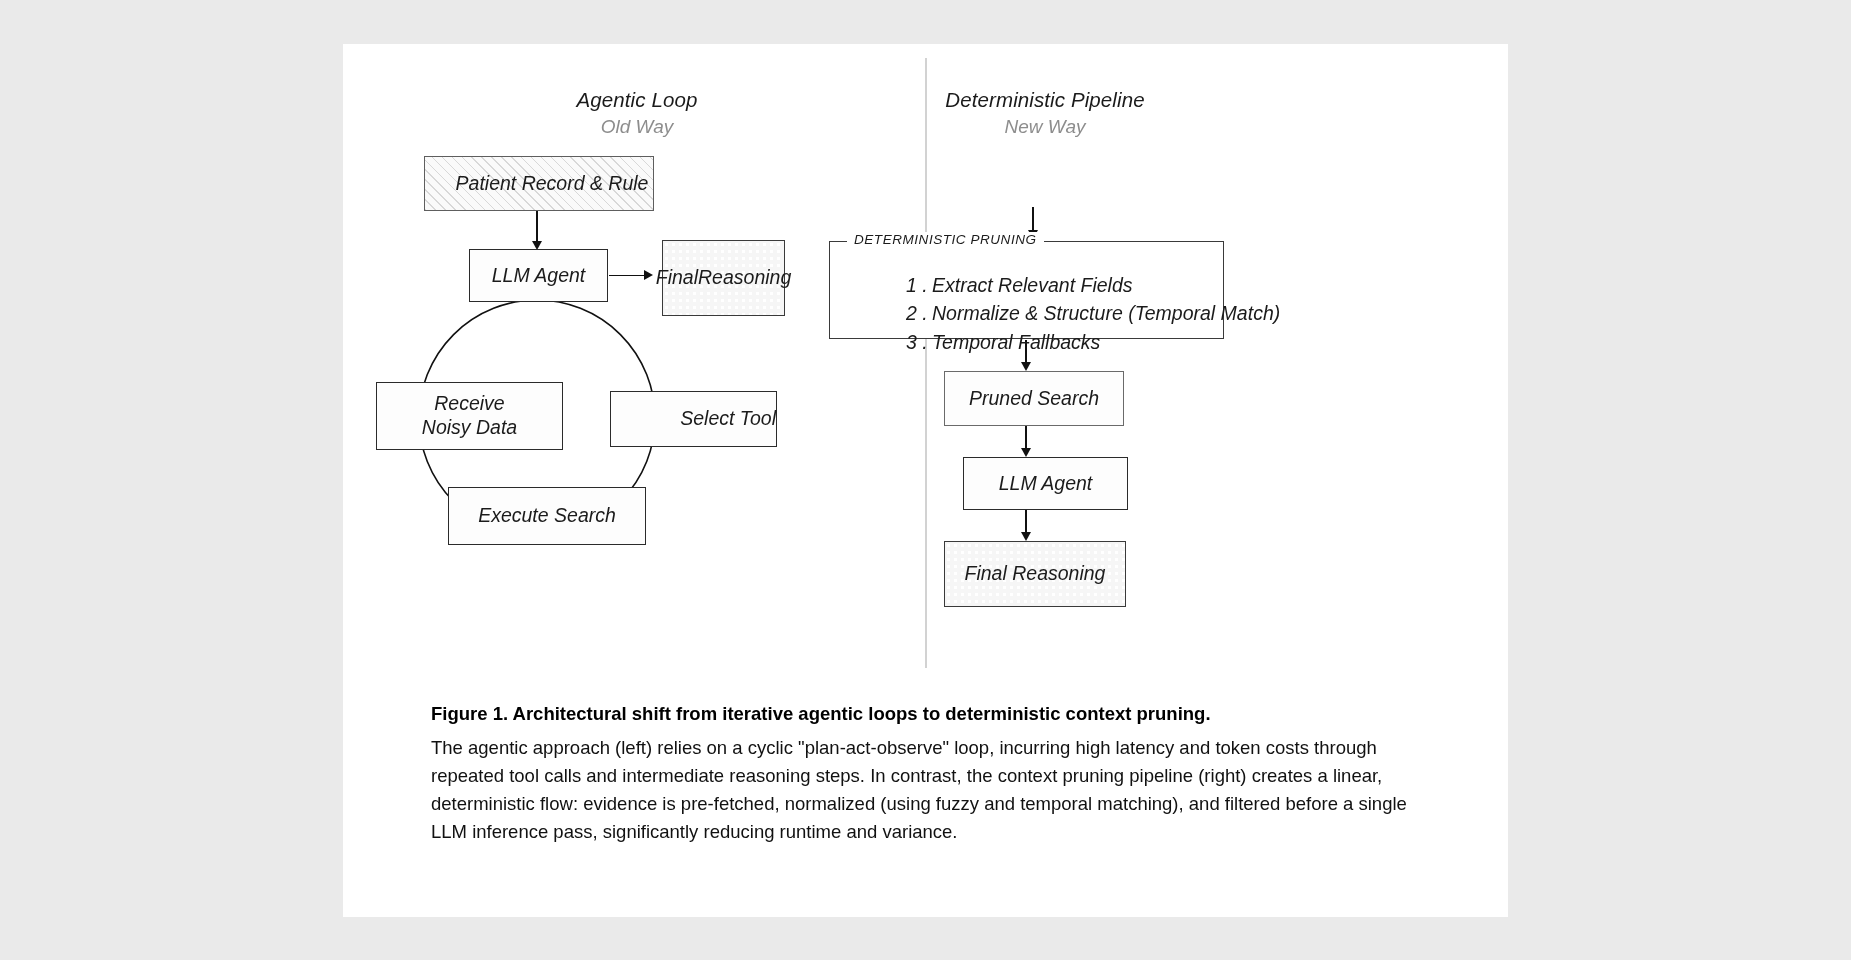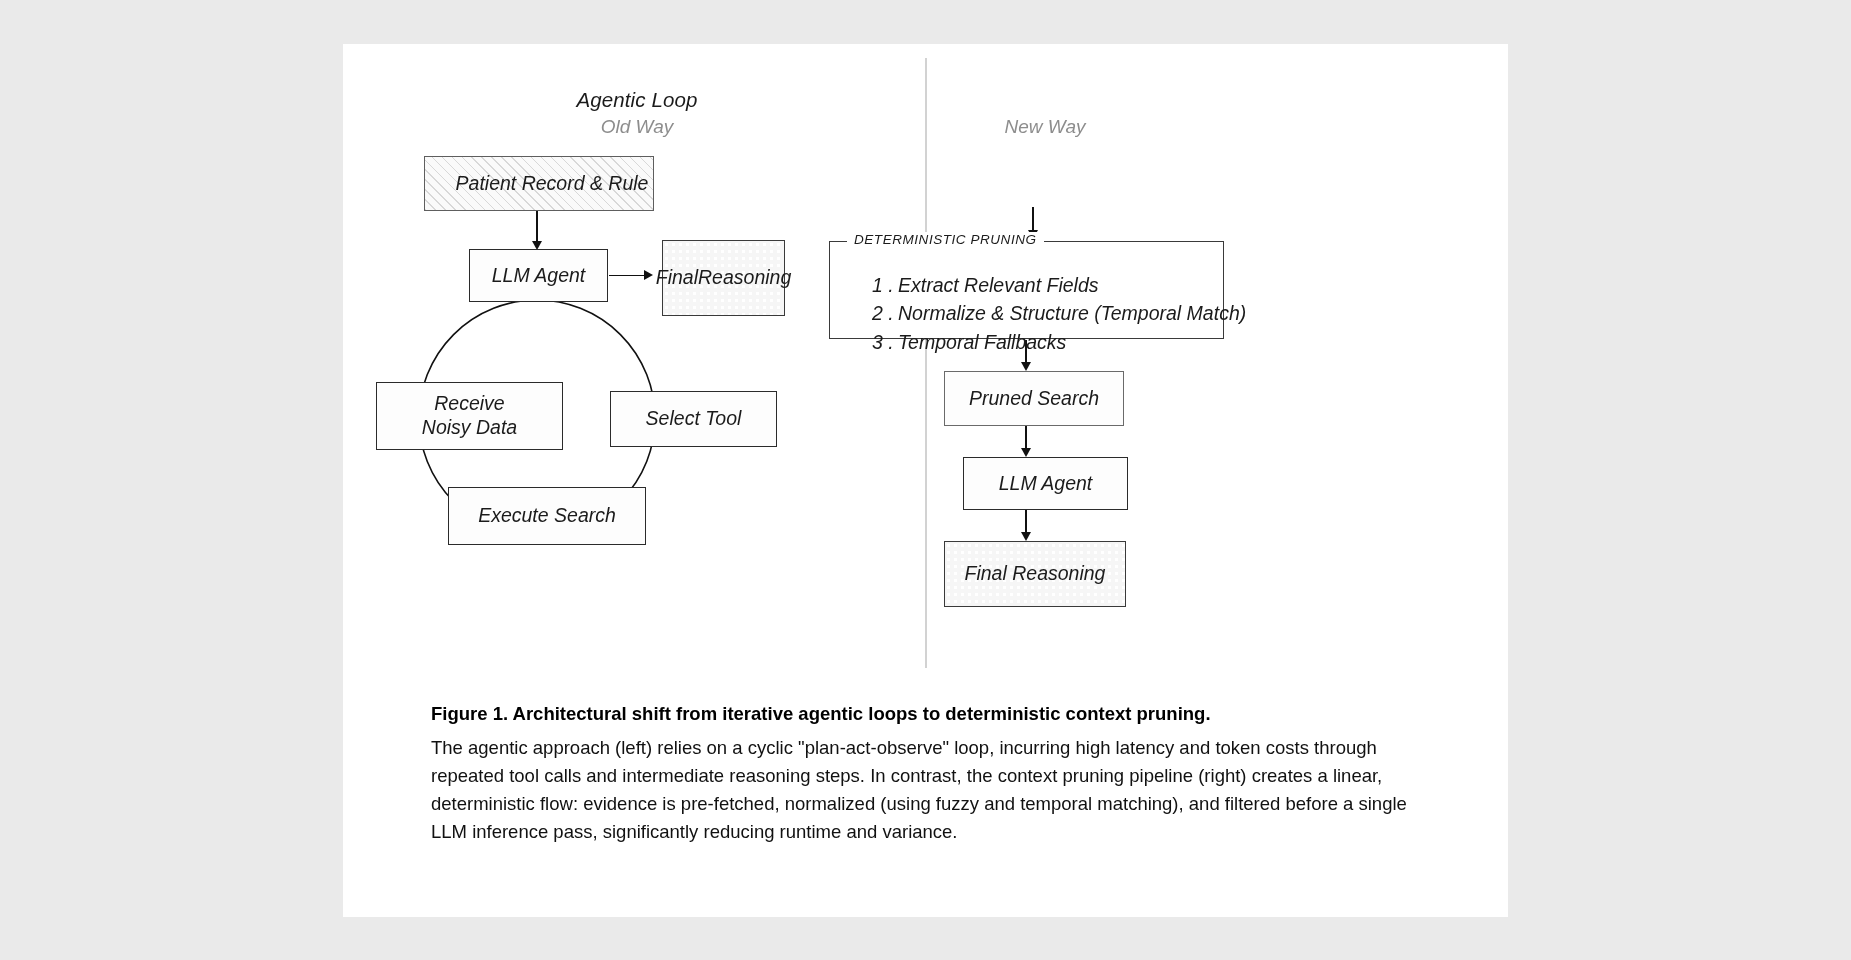--- a/index.html
+++ b/index.html
@@ -101,20 +101,21 @@
 
   .node.soft { border-color: #6a6a6a; }
 
   
   .group {
     position: absolute;
     box-sizing: border-box;
     border: 1.5px solid #3a3a3a;
     background: #ffffff;
     z-index: 2;
+    padding-left: 34px;
   }
   .group-legend {
     position: absolute;
     top: -10px;
     left: 17px;
     background: #ffffff;
     padding: 0 7px;
     font-size: 13.5px;
     letter-spacing: .55px;
     color: #1b1b1b;
@@ -252,28 +253,29 @@
       <div class="node dotted" style="left:296px; top:196px; width:123px; height:76px; flex-direction:row;margin-left:23px;">
         <span>Final</span>
         <span>Reasoning</span>
       </div>
 
       <div class="node" style="left:33px; top:338px; width:187px; height:68px; flex-direction:column;">
         <span>Receive</span>
         <span>Noisy Data</span>
       </div>
 
-      <div class="node" style="left:267px; top:347px; width:167px; height:56px;">
+      <div class="node" style="left:267px; top:347px; width:167px; height:56px;justify-content:flex-end;">
         <span>Select Tool</span>
       </div>
 
       <div class="node" style="left:105px; top:443px; width:198px; height:58px;">
         <span>Execute Search</span>
       </div>
 
+      <div class="col-title" style="left:482px; top:44px; width:440px;">Deterministic Pipeline</div>
       <div class="col-sub" style="left:482px; top:72px; width:440px;">New Way</div>
 
 
       <div class="arrow-v" style="left:678px; top:163px; width:24px; height:32px;">
         <div class="shaft" style="height:23px;"></div>
         <div class="head"></div>
       </div>
 
       <div class="group" style="left:486px; top:197px; width:395px; height:98px;">
         <span class="group-legend">DETERMINISTIC PRUNING</span>

